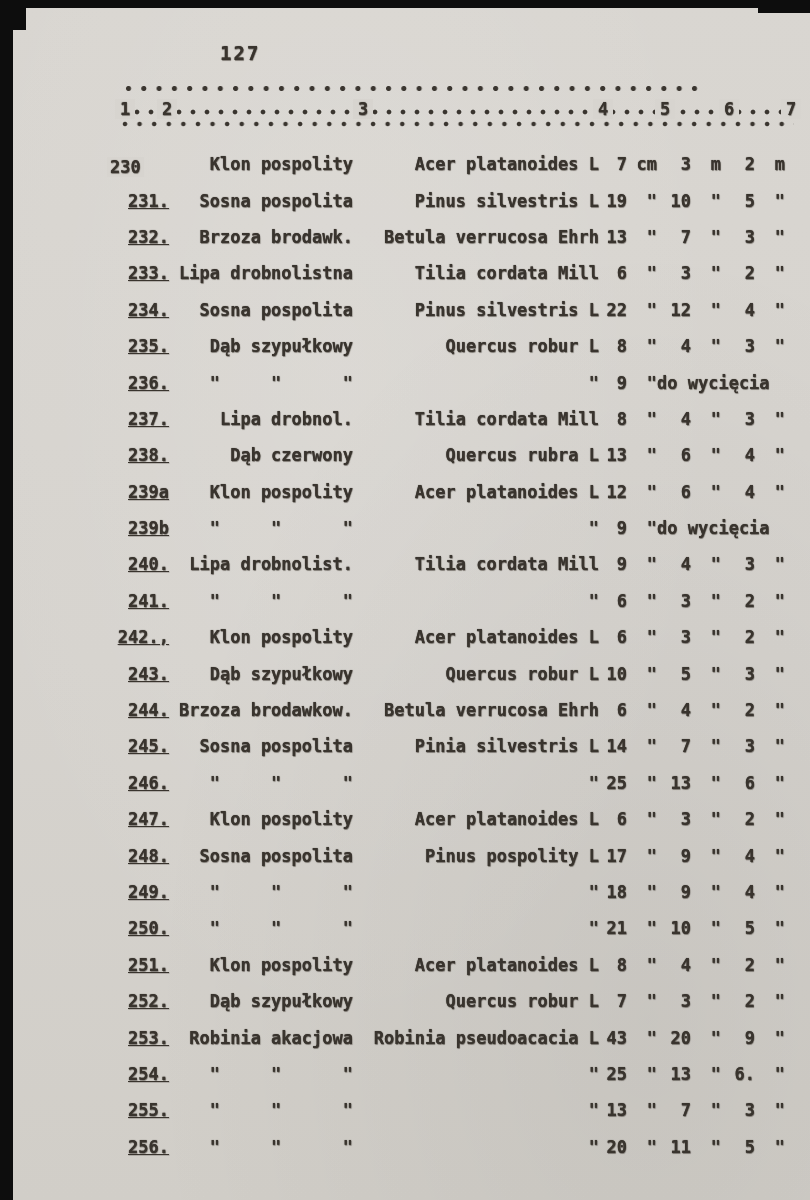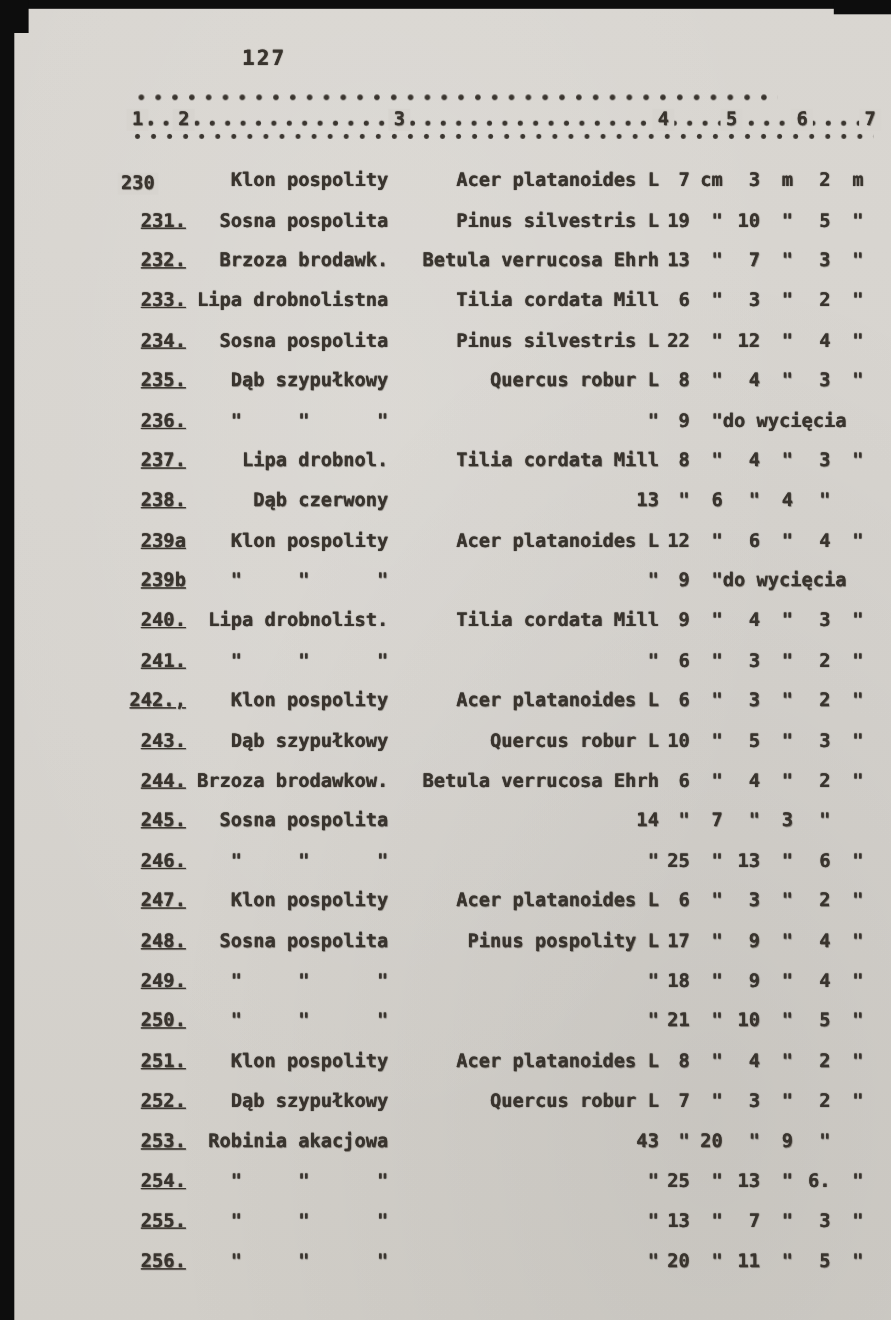--- a/index.html
+++ b/index.html
@@ -204,20 +204,21 @@
       <span>"</span>
       <span>4</span>
       <span>"</span>
       <span>3</span>
       <span>"</span>
     </div>
 
     <div class="row">
       <span>238.</span>
       <span>Dąb czerwony</span>
+      <span>Quercus rubra L</span>
       <span>13</span>
       <span>"</span>
       <span>6</span>
       <span>"</span>
       <span>4</span>
       <span>"</span>
     </div>
 
     <div class="row">
       <span>239a</span>
@@ -299,20 +300,21 @@
       <span>"</span>
       <span>4</span>
       <span>"</span>
       <span>2</span>
       <span>"</span>
     </div>
 
     <div class="row">
       <span>245.</span>
       <span>Sosna pospolita</span>
+      <span>Pinia silvestris L</span>
       <span>14</span>
       <span>"</span>
       <span>7</span>
       <span>"</span>
       <span>3</span>
       <span>"</span>
     </div>
 
     <div class="row">
       <span>246.</span>
@@ -394,20 +396,21 @@
       <span>"</span>
       <span>3</span>
       <span>"</span>
       <span>2</span>
       <span>"</span>
     </div>
 
     <div class="row">
       <span>253.</span>
       <span>Robinia akacjowa</span>
+      <span>Robinia pseudoacacia L</span>
       <span>43</span>
       <span>"</span>
       <span>20</span>
       <span>"</span>
       <span>9</span>
       <span>"</span>
     </div>
 
     <div class="row">
       <span>254.</span>

